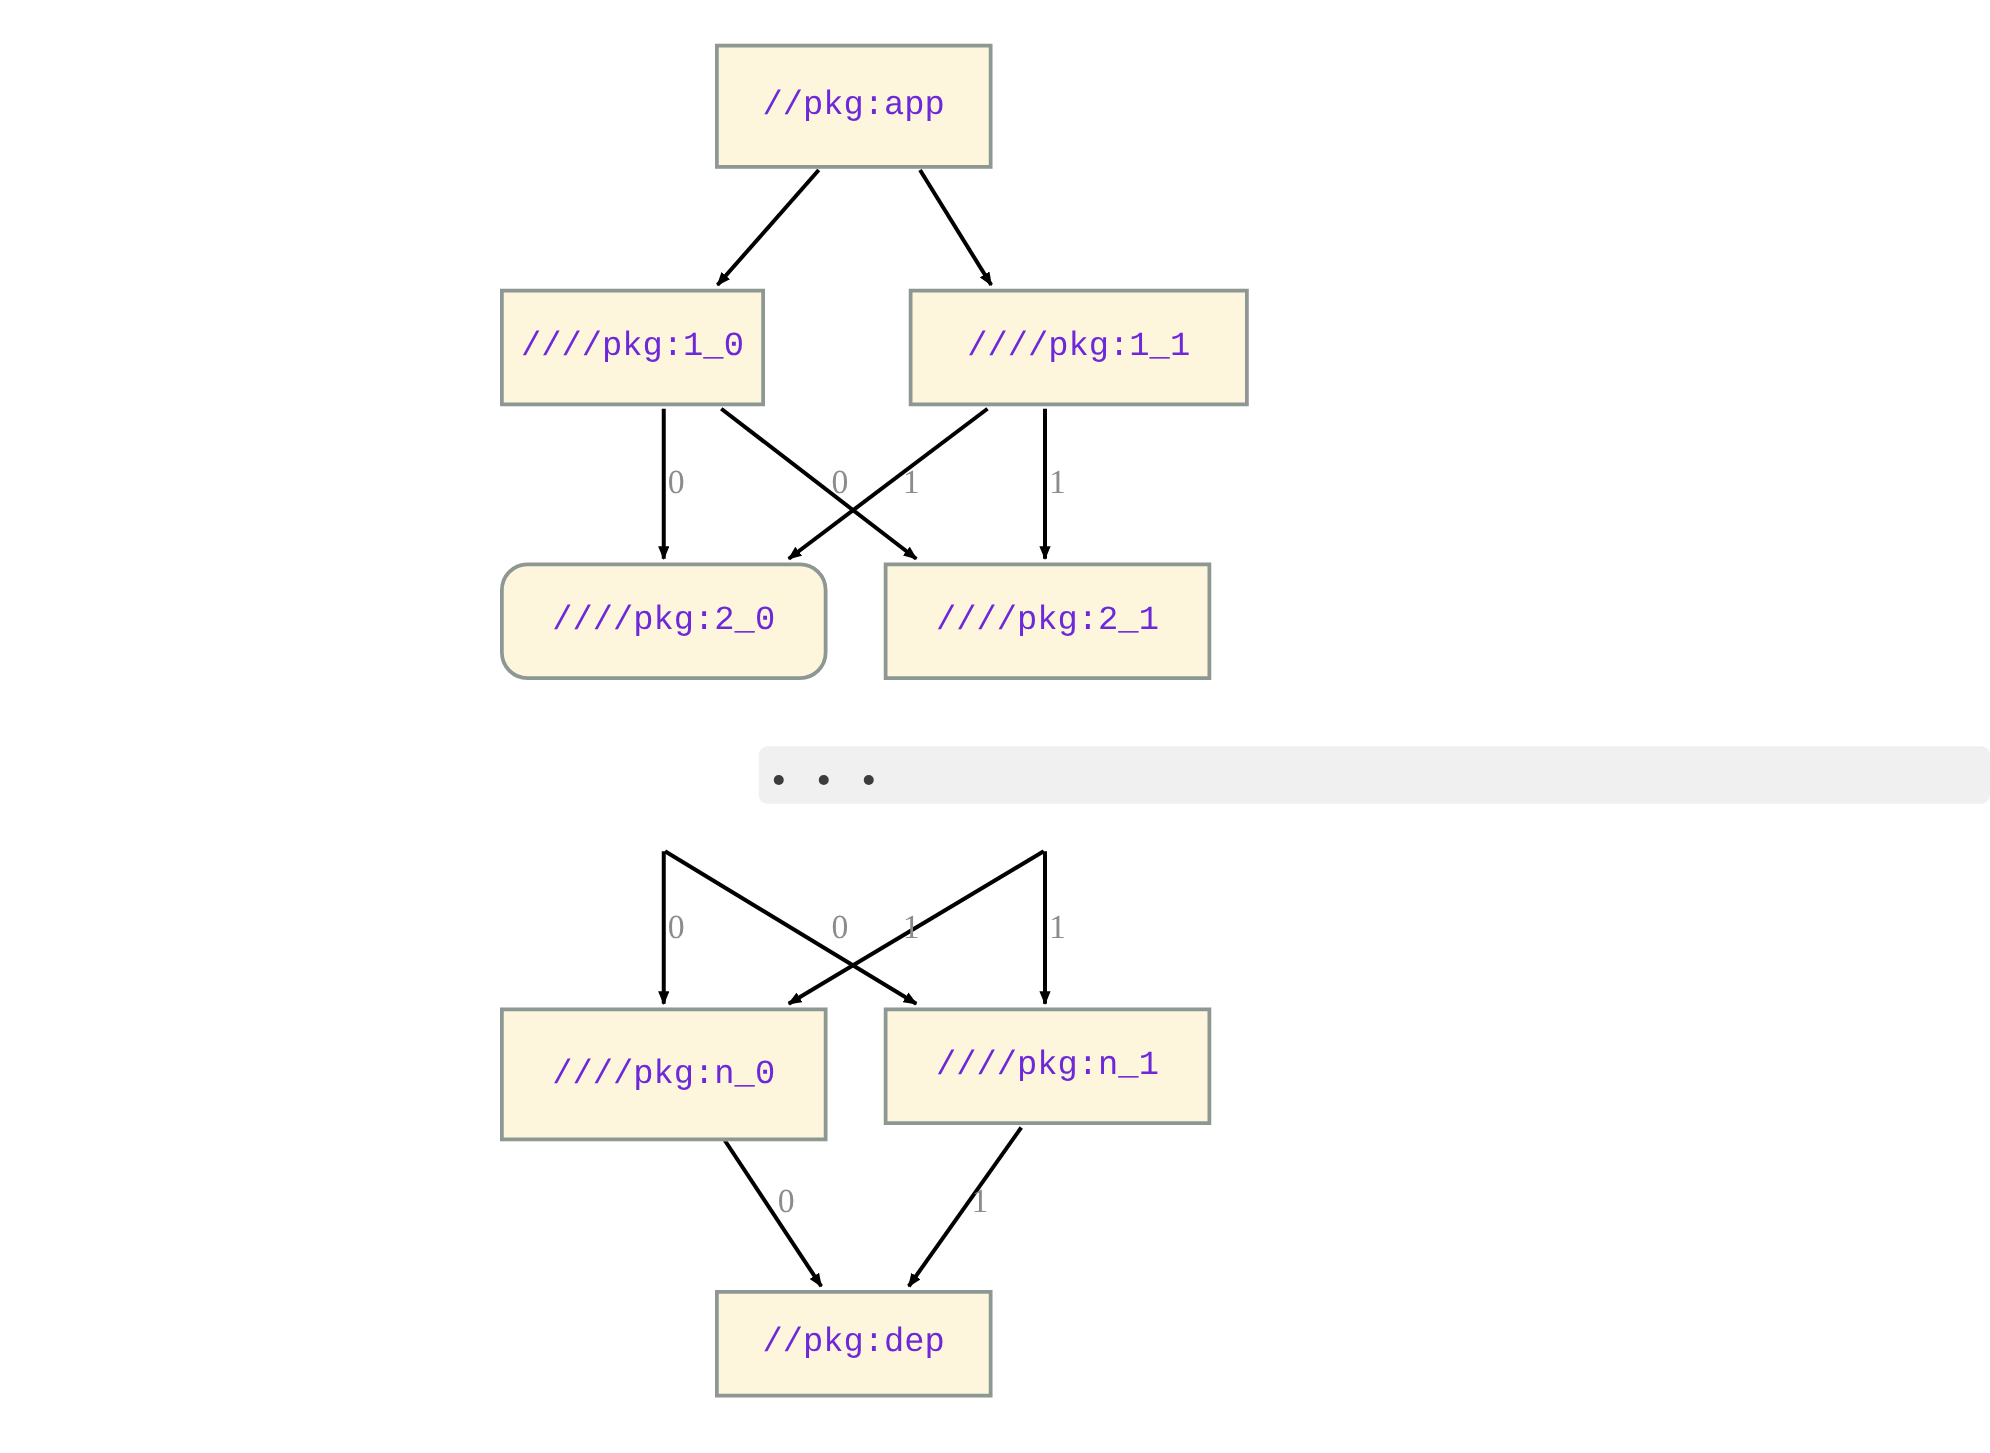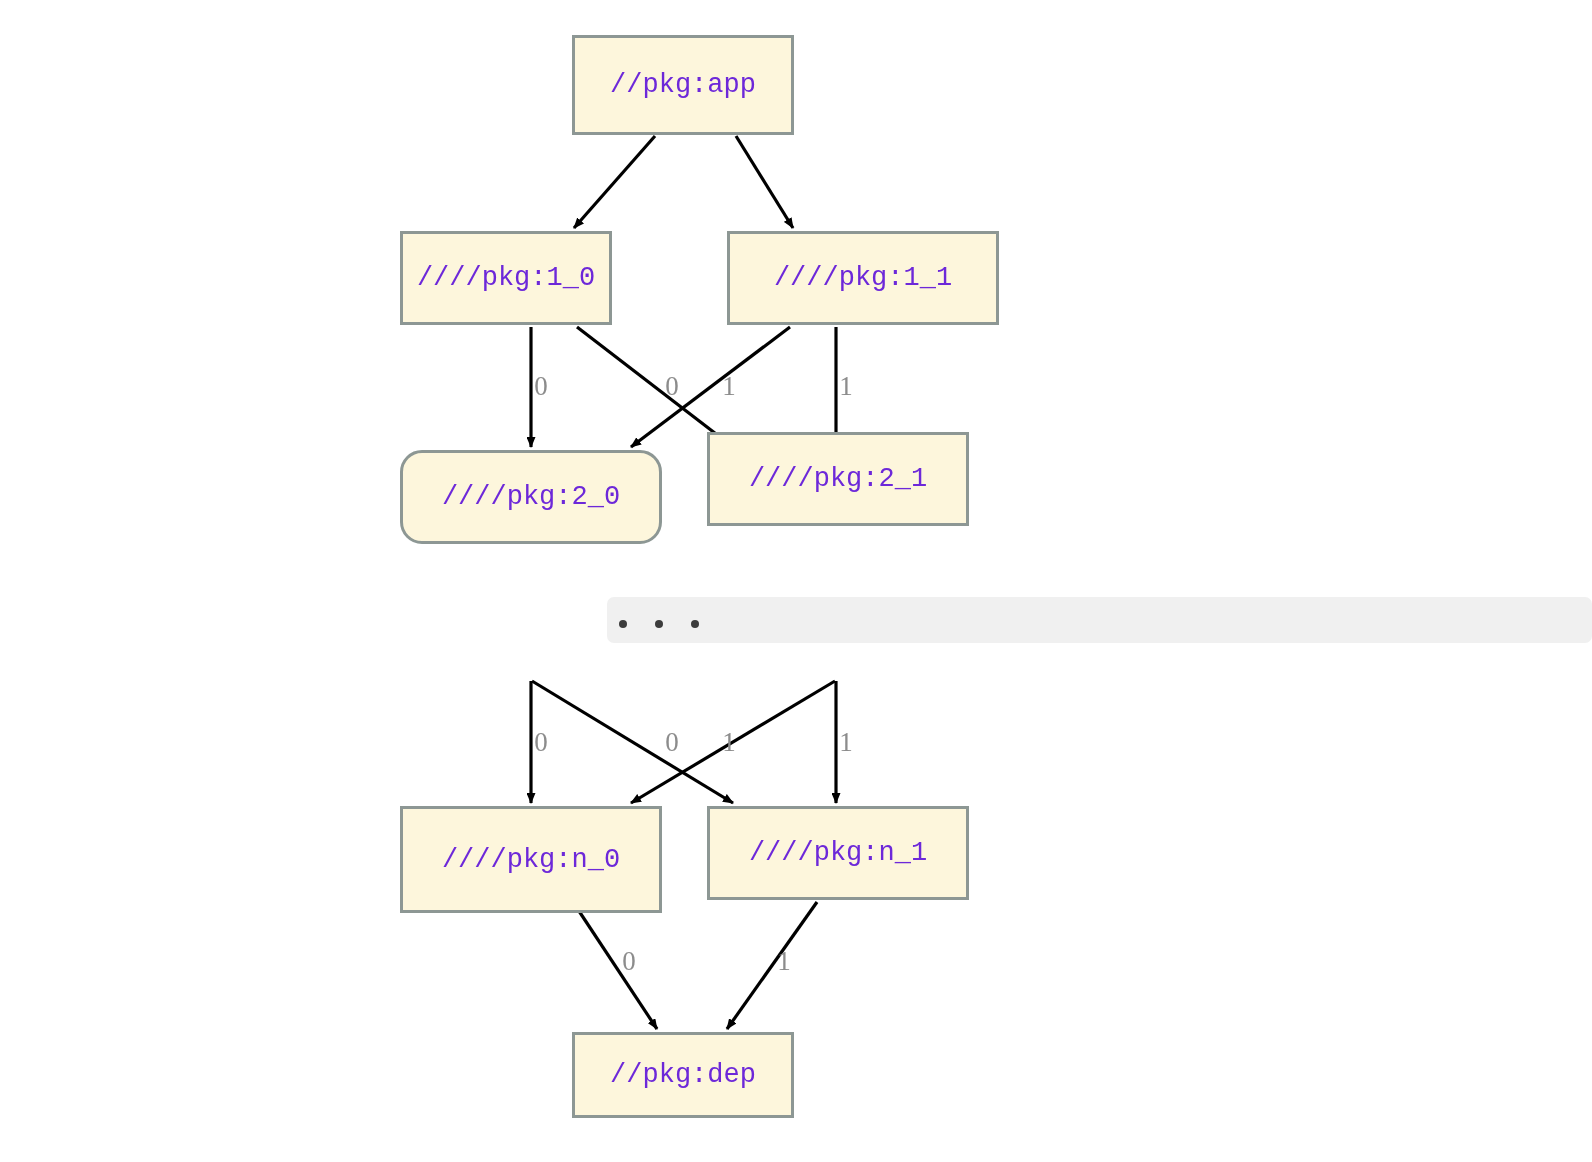--- a/index.html
+++ b/index.html
@@ -104,21 +104,21 @@
       </div>
       <div class="node-box" style="left: 400px; top: 231px; width: 212px; height: 94px; background: rgb(253, 246, 220); border-color: rgb(141, 151, 148);">
         <span>////pkg:1_0</span>
       </div>
       <div class="node-box" style="left: 707px; top: 231px; width: 272px; height: 94px; background: rgb(253, 246, 220); border-color: rgb(141, 151, 148); margin-left: 20px;">
         <span>////pkg:1_1</span>
       </div>
       <div class="node-box" style="left: 400px; top: 450px; width: 262px; height: 94px; background: rgb(253, 246, 220); border-color: rgb(141, 151, 148); border-radius: 22px;">
         <span>////pkg:2_0</span>
       </div>
-      <div class="node-box" style="left: 707px; top: 432px; width: 262px; height: 94px; background: rgb(253, 246, 220); border-color: rgb(141, 151, 148);">
+      <div class="node-box" style="left: 707px; top: 450px; width: 262px; height: 94px; background: rgb(253, 246, 220); border-color: rgb(141, 151, 148);">
         <span>////pkg:2_1</span>
       </div>
       <div class="node-box" style="left: 400px; top: 806px; width: 262px; height: 107px; background: rgb(253, 246, 220); border-color: rgb(141, 151, 148);">
         <span>////pkg:n_0</span>
       </div>
       <div class="node-box" style="left: 707px; top: 806px; width: 262px; height: 94px; background: rgb(253, 246, 220); border-color: rgb(141, 151, 148);">
         <span>////pkg:n_1</span>
       </div>
       <div class="node-box" style="left: 572px; top: 1032px; width: 222px; height: 86px; background: rgb(253, 246, 220); border-color: rgb(141, 151, 148); align-items: center;">
         <span>//pkg:dep</span>

